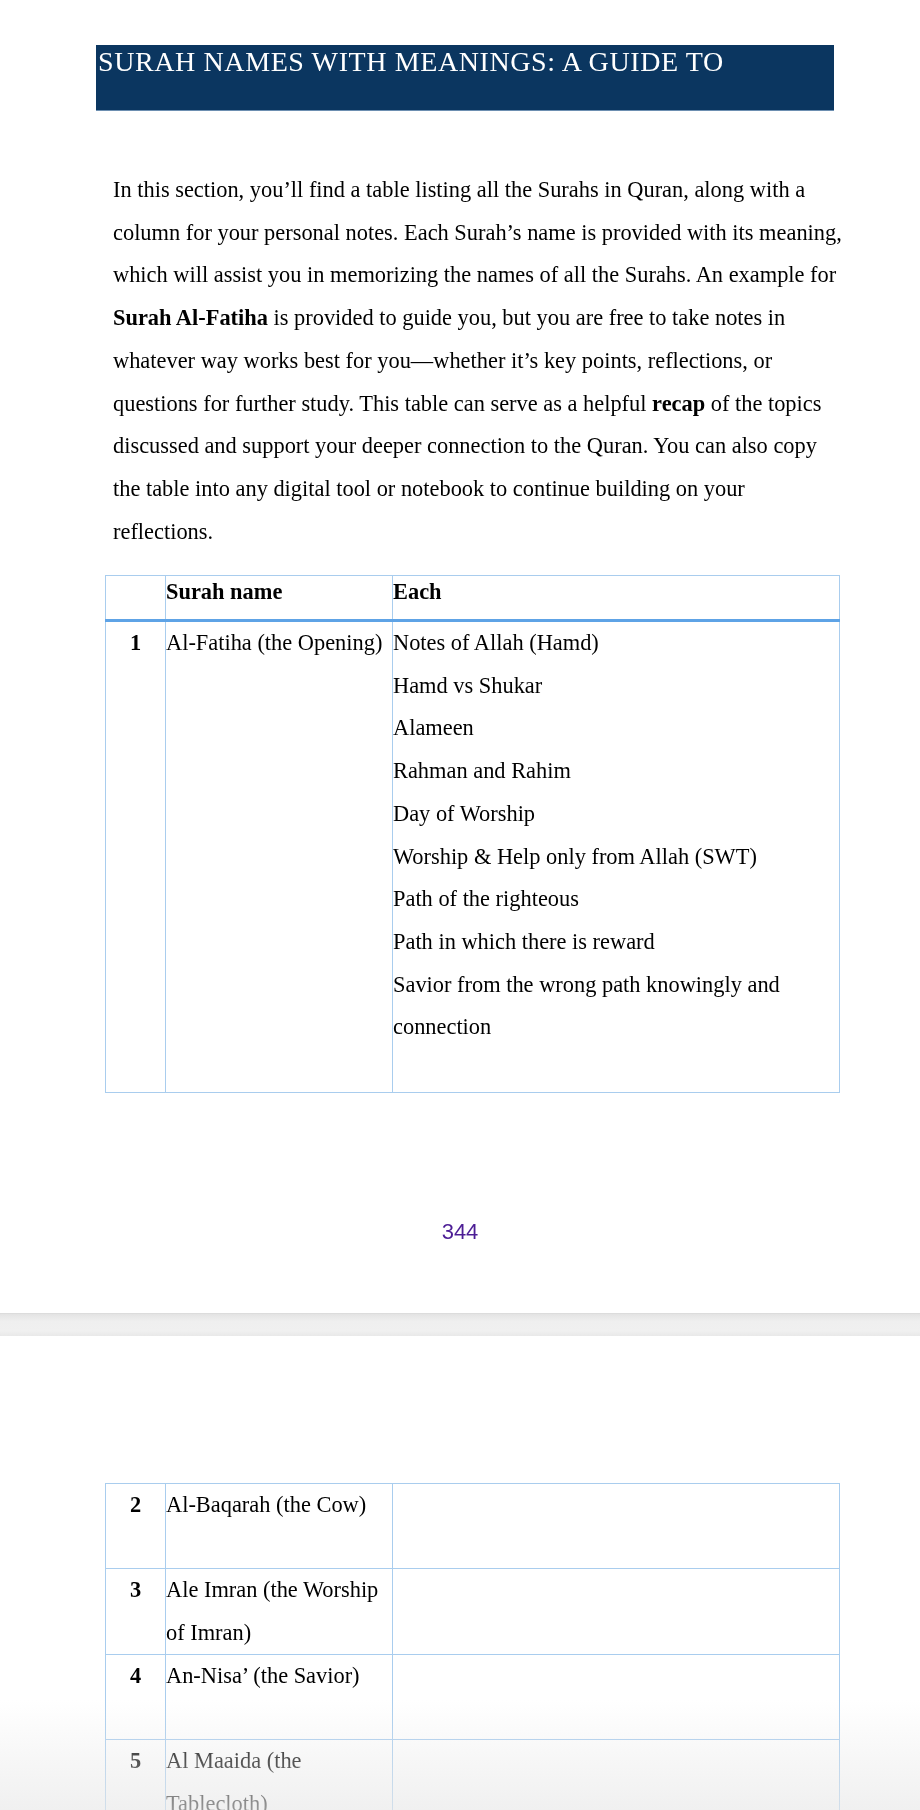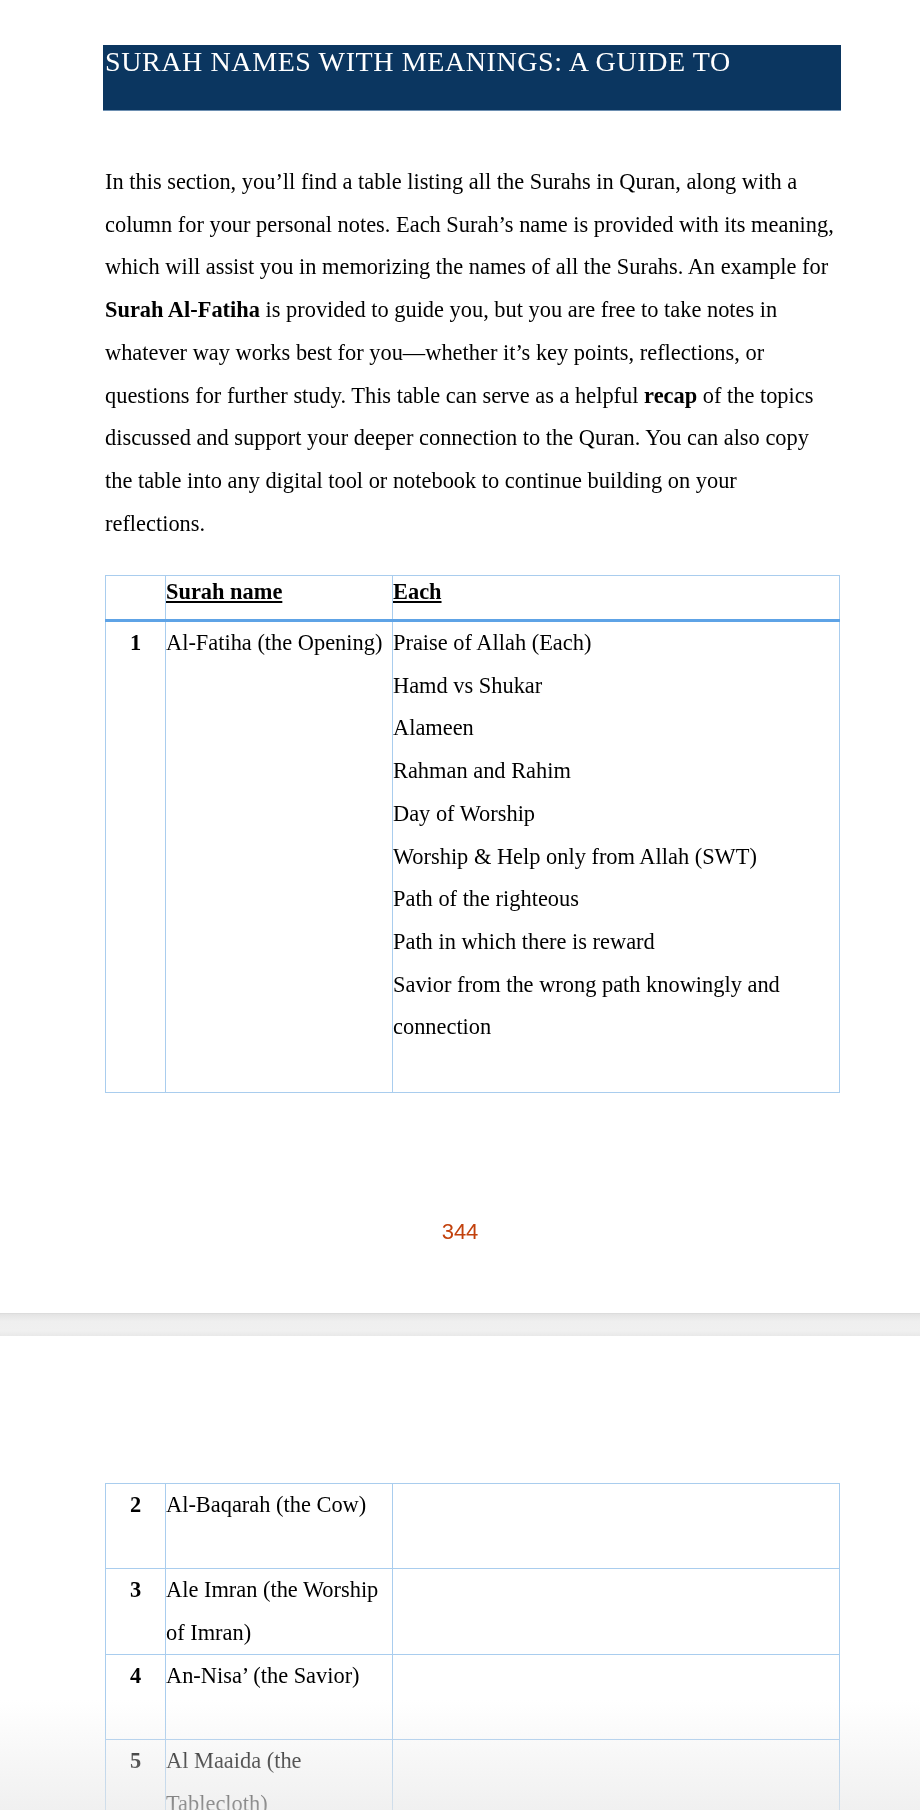--- a/index.html
+++ b/index.html
@@ -7,66 +7,66 @@
     width: 920px; height: 1810px; position: relative; overflow: hidden;
     background: #ffffff;
     font-family: "Liberation Serif", "DejaVu Serif", serif;
     color: #000;
   }
   .page { position: absolute; left: 0; width: 920px; background: #fff; }
   .page1 { top: 0; height: 1315px; }
   .page2 { top: 1336px; height: 474px; }
 
   .heading {
-    position: absolute; left: 103px; top: 45px; width: 738px; height: 66px;
+    position: absolute; left: 96px; top: 45px; width: 738px; height: 66px;
     background: #0b3660; color: #fff;
     font-size: 28px; line-height: 33px; letter-spacing: 0.6px;
     padding: 0 0 13px 2px; box-sizing: border-box;
     border-bottom: 1px solid #6d8fb1;
     text-transform: uppercase;
   }
   .heading span { display: block; }
 
   .intro {
     position: absolute; left: 105px; top: 161px; width: 730px;
-    font-size: 22.4px; line-height: 42.7px; margin: 0;
+    font-size: 22.4px; line-height: 42.7px; margin: 8px;
   }
   .intro b { font-weight: bold; }
 
   table.notes {
     position: absolute; left: 105px; border-collapse: collapse;
     font-size: 22.4px; table-layout: fixed; width: 734px;
   }
   table.notes td, table.notes th {
     border: 1.5px solid #a9cdee; vertical-align: top; padding: 0;
   }
   .t1 { top: 575px; }
   .t2 { top: 1483px; }
   col.c-num { width: 60px; }
   col.c-name { width: 227px; }
   col.c-notes { width: 447px; }
 
   th.hnum, th.hname, th.hnotes {
     font-weight: bold; text-align: left; height: 43px; line-height: 32px;
     border-bottom: 3px solid #5ea3e6 !important;
   }
-  th.hname, th.hnotes { padding-left: 11px; text-decoration: underline; }
+  th.hname, th.hnotes { padding-left: 11px; }
   td.num {
     font-weight: bold; text-align: center; line-height: 42.7px; padding-top: 0;
   }
   td.name { padding-left: 11px; line-height: 42.7px; margin-left: 36px; }
   td.notescell { padding-left: 10px; line-height: 42.7px; }
   .row1 td { height: 470px; }
   .note-line { display: block; }
   .row-empty td { height: 84px; }
 
   .page-number {
     position: absolute; left: 0; width: 920px; top: 1219px; text-align: center;
     font-family: "Liberation Sans", "DejaVu Sans", sans-serif;
-    font-size: 22px; color: #c2410c;
+    font-size: 22px; color: #4c1d95;
   }
 
   .page-gap {
     position: absolute; left: 0; top: 1313px; width: 920px; height: 24px;
     background: linear-gradient(#e3e3e3, #efefef 30%, #f0f0f0 70%, #e6e6e6);
     border-top: 1px solid #dcdcdc; border-bottom: 1px solid #e8e8e8;
   }
   .bottom-shade {
     position: absolute; left: 0; top: 1700px; width: 920px; height: 110px;
     background: linear-gradient(rgba(235,235,235,0), rgba(232,232,232,0.65));
@@ -94,21 +94,21 @@
         <th class="hnum"></th>
         <th class="hname">Surah name</th>
         <th class="hnotes">Each</th>
       </tr>
     </thead>
     <tbody>
       <tr class="row1">
         <td class="num">1</td>
         <td class="name">Al-Fatiha (the Opening)</td>
         <td class="notescell">
-          <span class="note-line">Praise of Allah (Each)</span>
+          <span class="note-line">Notes of Allah (Hamd)</span>
           <span class="note-line">Hamd vs Shukar</span>
           <span class="note-line">Alameen</span>
           <span class="note-line">Rahman and Rahim</span>
           <span class="note-line">Day of Worship</span>
           <span class="note-line">Worship &amp; Help only from Allah (SWT)</span>
           <span class="note-line">Path of the righteous</span>
           <span class="note-line">Path in which there is reward</span>
           <span class="note-line">Savior from the wrong path knowingly and connection</span>
         </td>
       </tr>

